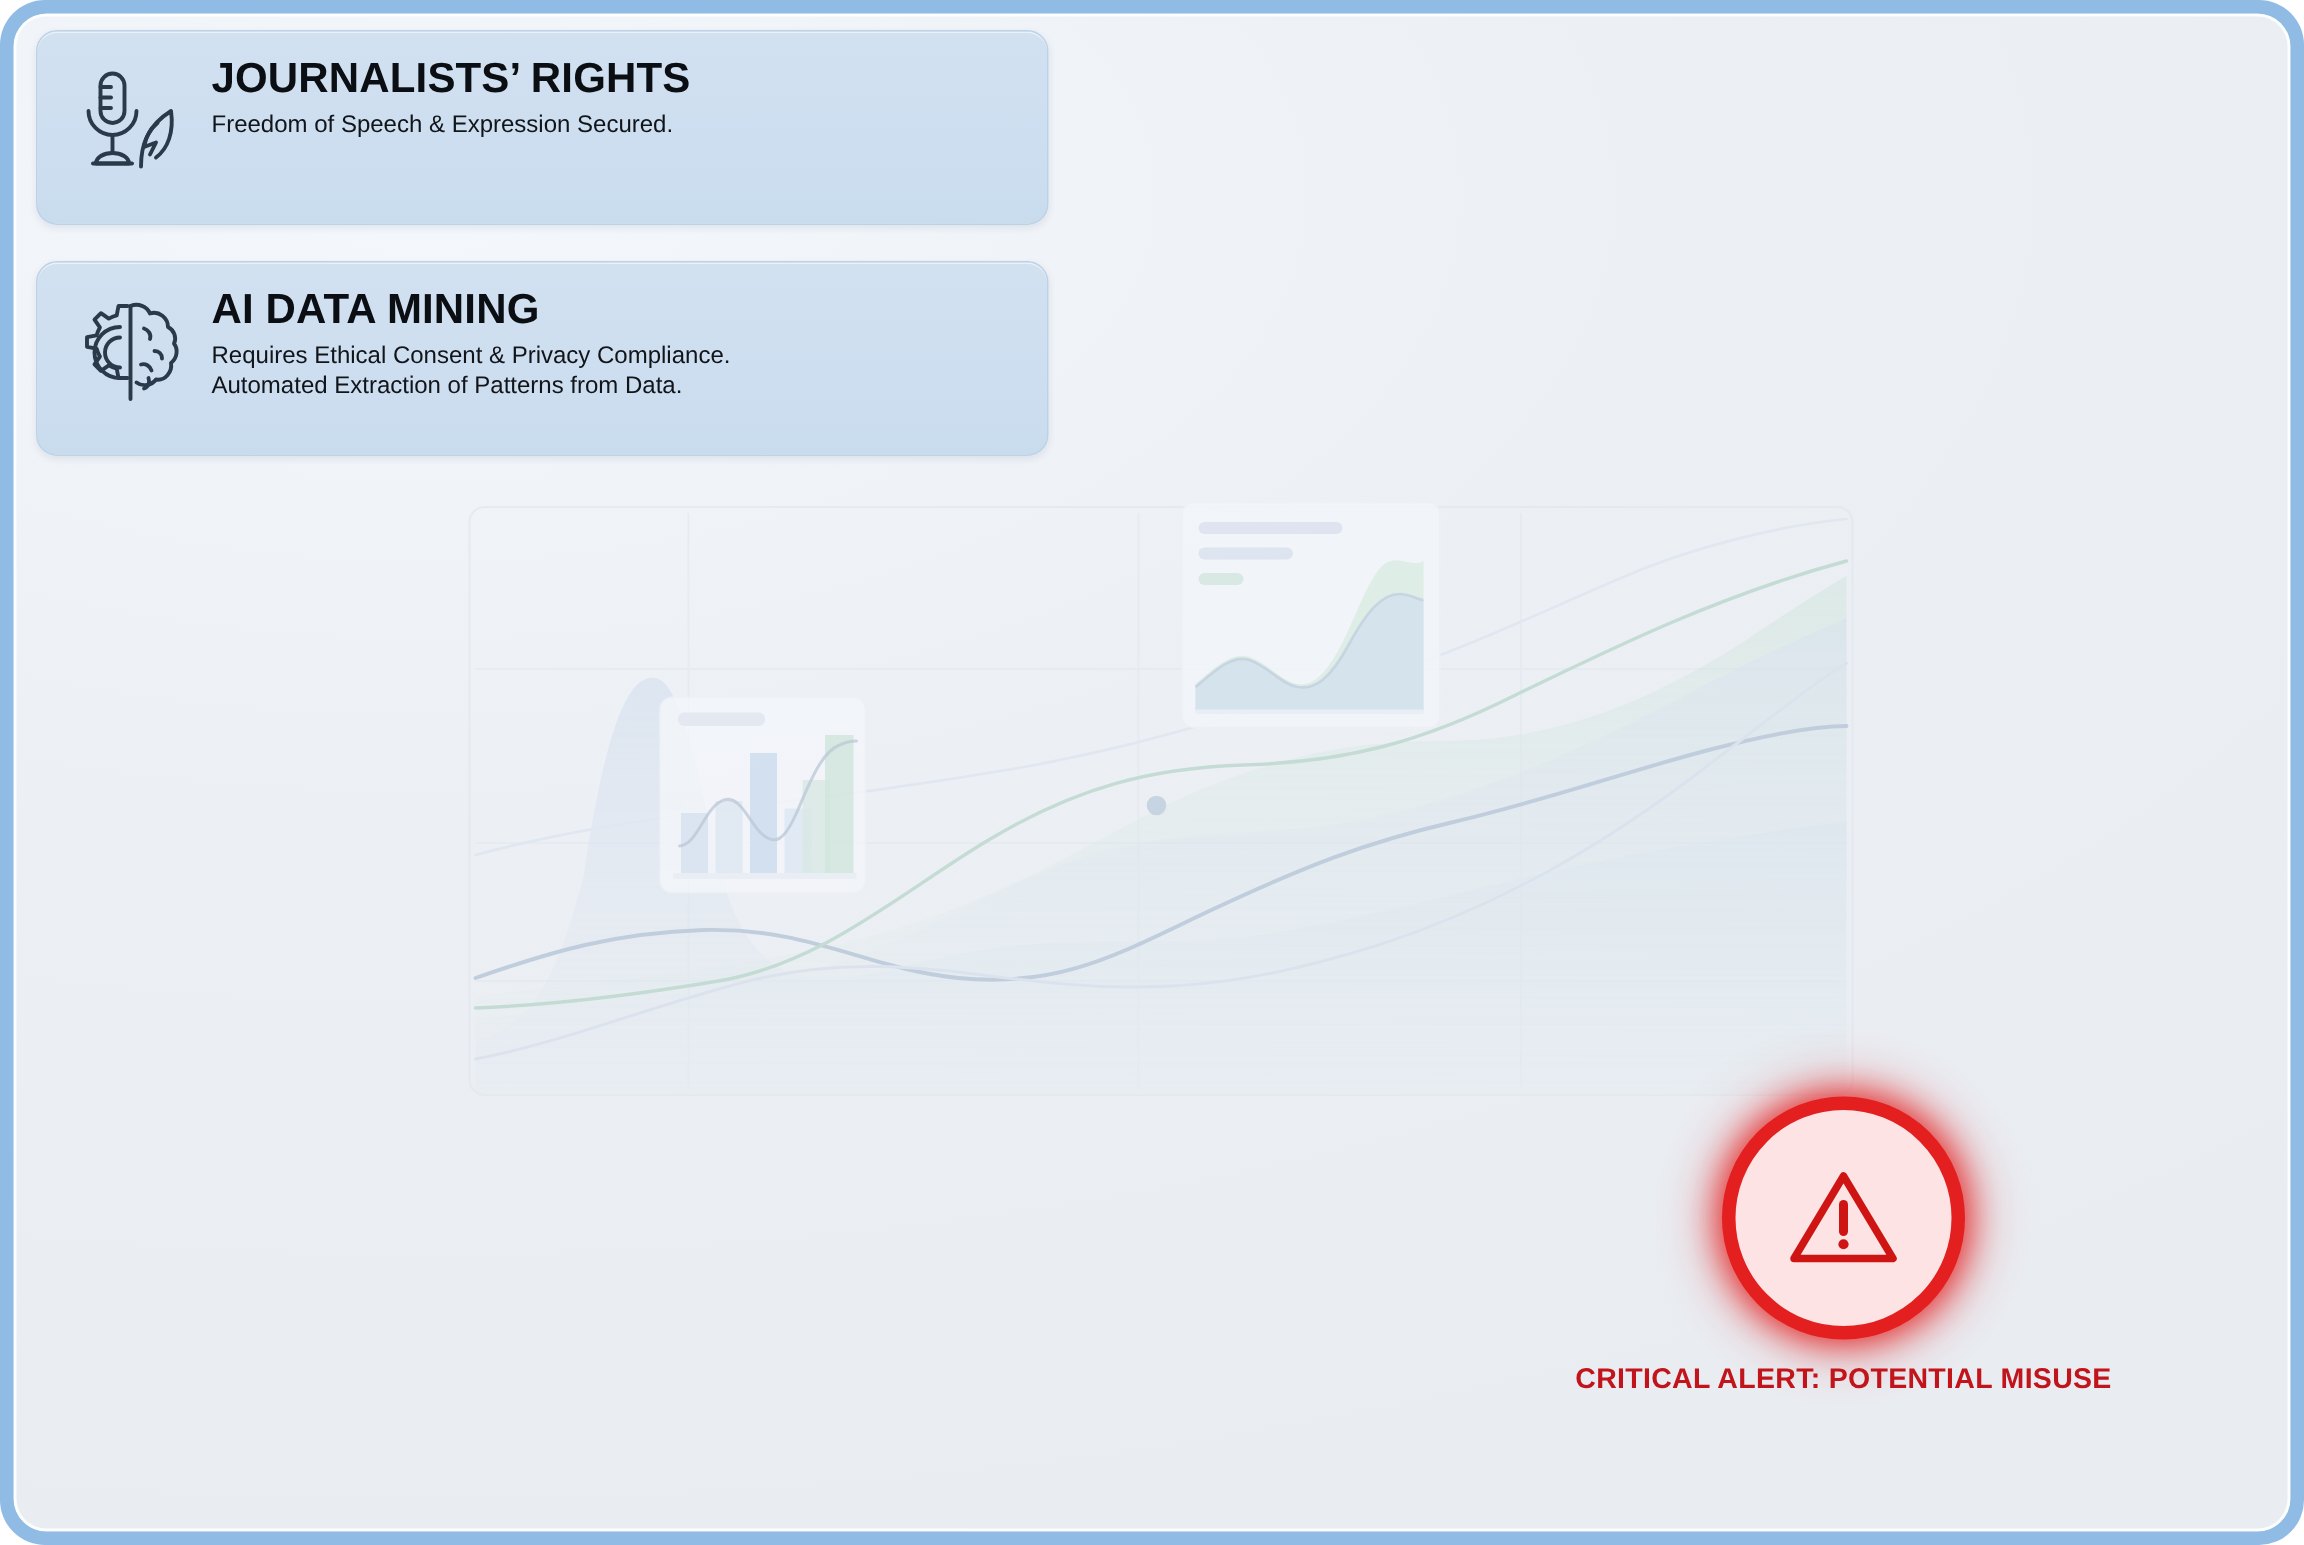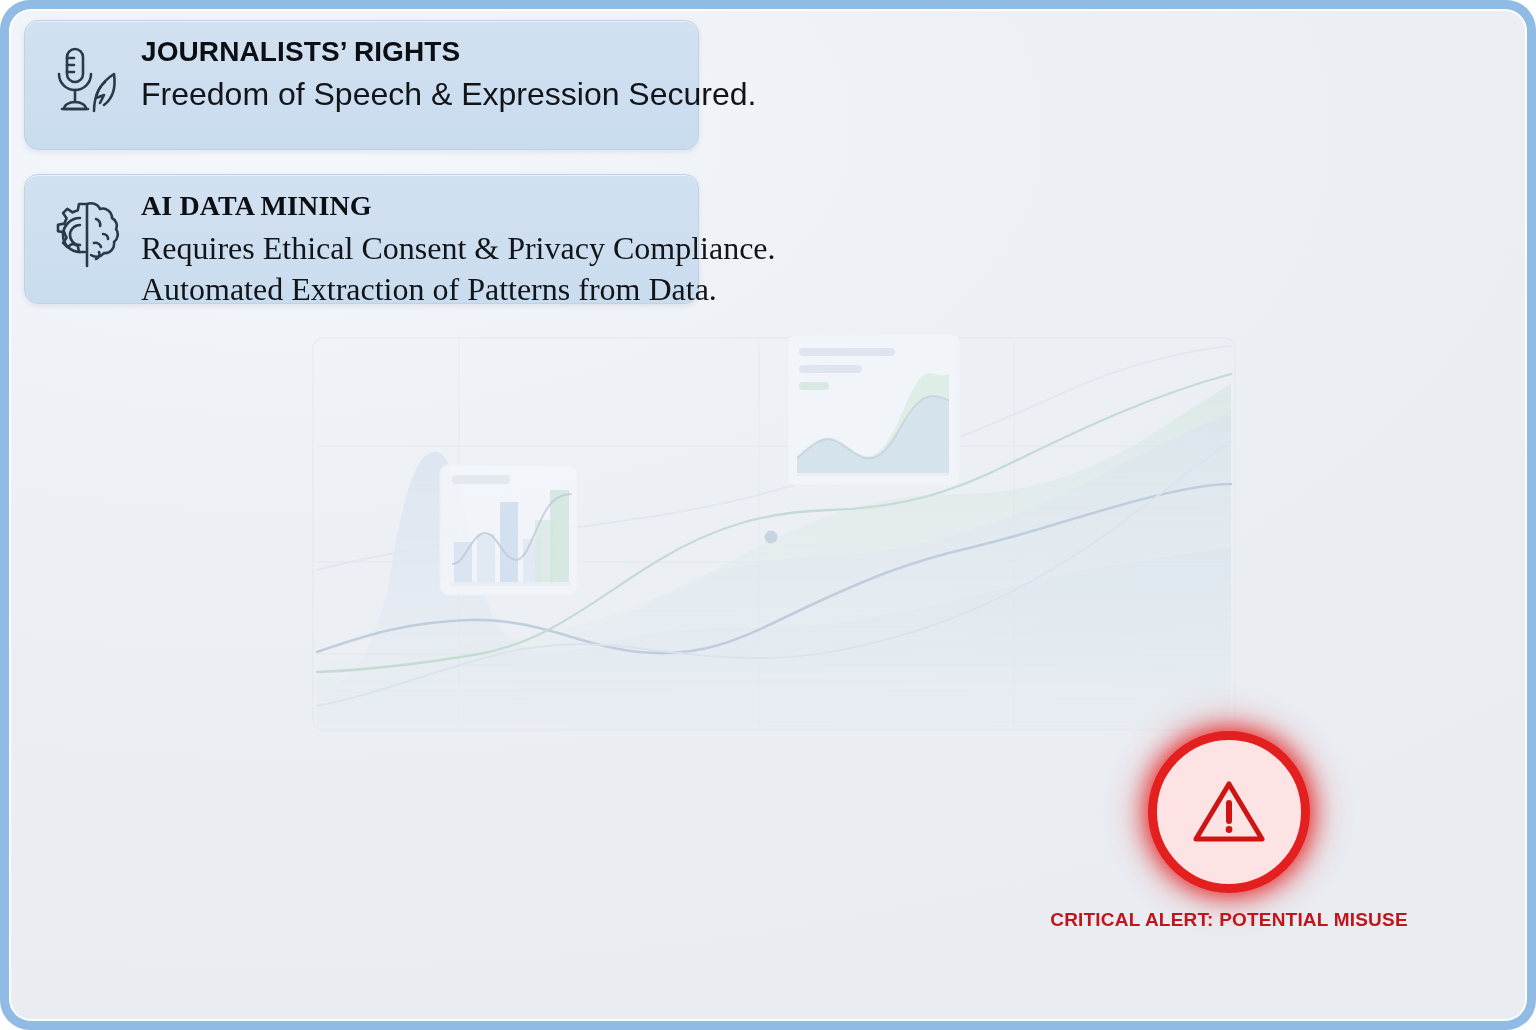--- a/index.html
+++ b/index.html
@@ -47,41 +47,41 @@
     box-sizing: border-box;
     display: flex;
     align-items: flex-start;
     background: linear-gradient(180deg,#d2e1f0 0%, #cddef0 55%, #c9dcee 100%);
     border: 1px solid #bdd2e6;
     border-radius: 14px;
     box-shadow: 0 2px 5px rgba(80,110,150,.12), inset 0 1px 0 rgba(255,255,255,.55);
     padding: 14px 18px 6px 16px;
   }
   #card-journalists { left: 15px; top: 11px;  width: 675px; height: 130px; }
-  #card-aidata      { left: 15px; top: 165px; width: 675px; height: 130px; font-family: Liberation Serif, serif; }
+  #card-aidata      { left: 15px; top: 165px; width: 675px; height: 130px; }
 
   .card-icon {
     flex: 0 0 auto;
     width: 92px; height: 92px;
     display: flex; align-items: center; justify-content: center;
     margin-right: 8px;
   }
   .card-icon svg { display:block; }
 
   .card-text { flex: 1 1 auto; padding-top: 2px; }
   .card-title {
     font-size: 28px;
     font-weight: 700;
     letter-spacing: .1px;
     color: #0b0e12;
     line-height: 1.1;
     margin: 0 0 6px 0;
   }
   .card-line {
-    font-size: 32px;
+    font-size: 16px;
     font-weight: 400;
     color: #111418;
     line-height: 1.28;
     white-space: nowrap;
   }
 
   
   #illustration {
     position: absolute;
     left: 300px;

